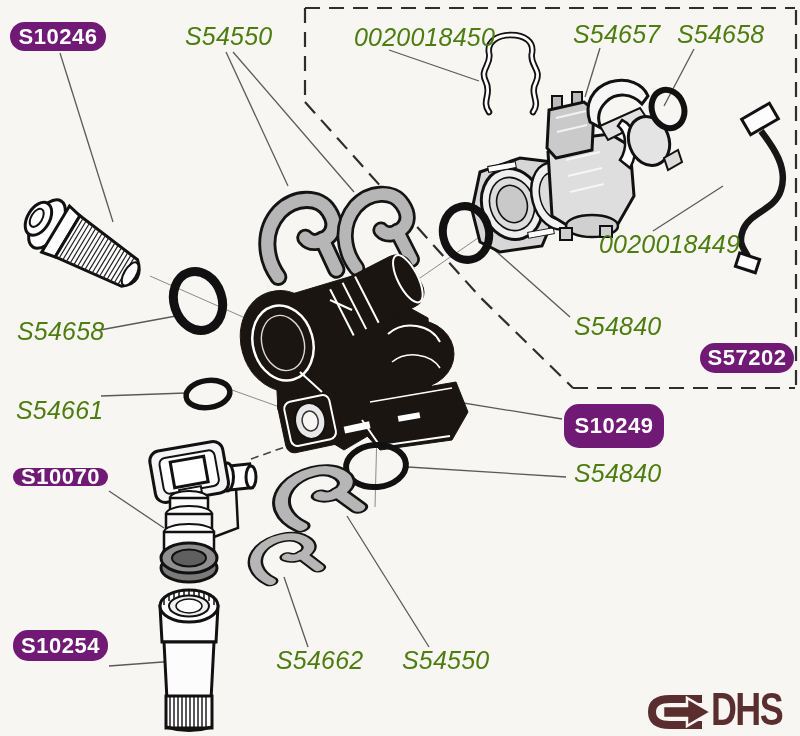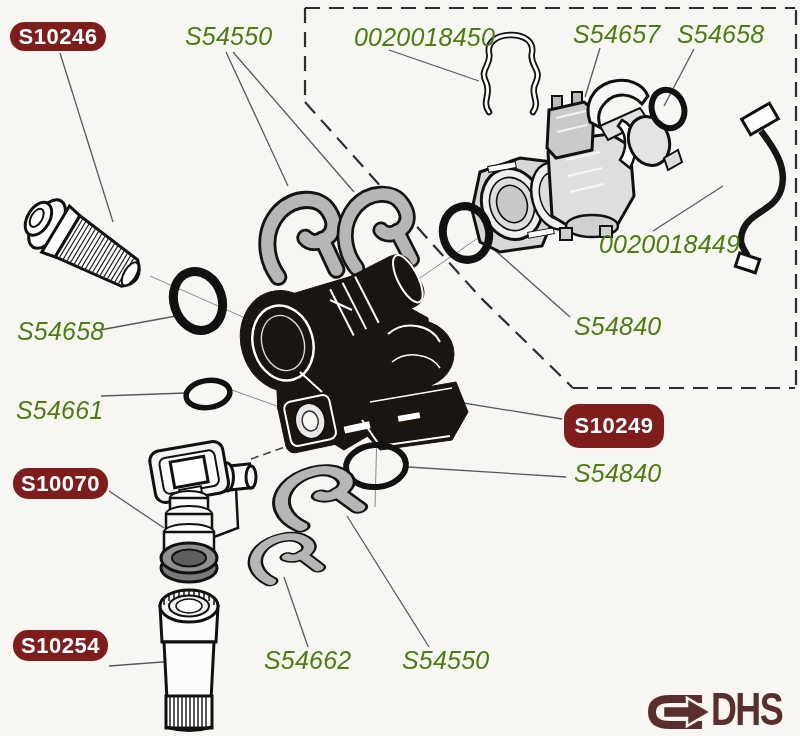--- a/index.html
+++ b/index.html
@@ -7,21 +7,21 @@
     position:relative;width:800px;height:736px;overflow:hidden;
     background:#f7f6f2;
     font-family:"Liberation Sans",sans-serif;
   }
   .stage svg{position:absolute;left:0;top:0;}
   .lbl{
     position:absolute;white-space:nowrap;color:#4d7c0f;
     font-style:italic;font-size:25px;line-height:26px;letter-spacing:0.2px;
   }
   .tag{
-    position:absolute;background:#7f1d1d;color:#ffffff;
+    position:absolute;background:#701a75;color:#ffffff;
     font-weight:700;font-size:22px;font-style:normal;
     border-radius:15px;display:flex;align-items:center;justify-content:center;
     letter-spacing:0.5px;
   }
   .logo-text{
     position:absolute;left:711px;top:688px;color:#5a2e2f;
     font-weight:700;font-size:46px;line-height:42px;letter-spacing:-2px;
     transform:scaleX(0.78);transform-origin:left center;white-space:nowrap;
   }
 </style>
@@ -223,31 +223,32 @@
     <path d="M 166,727 Q 189,734 212,727" fill="none" stroke="#111" stroke-width="3"></path>
   </g>
 
   <g>
     <path d="M 702,699 L 670,699 Q 652,699 652,712 Q 652,725 670,725 L 702,725" fill="none" stroke="#5a2e2f" stroke-width="8"></path>
     <polygon points="663,706 687,706 687,698 711,712 687,726 687,718 663,718" fill="#5a2e2f" stroke="#f7f6f2" stroke-width="2.5"></polygon>
   </g>
 </svg>
 
 <div class="tag" style="left:10px;top:22px;width:96px;height:29px;">S10246</div>
-<div class="tag" style="left:13px;top:468px;width:95px;height:31px;">S10070</div>
+<div class="tag" style="left:13px;top:468px;width:95px;height:18px;">S10070</div>
 <div class="tag" style="left:13px;top:630px;width:95px;height:31px;">S10254</div>
 <div class="tag" style="left:564px;top:404px;width:100px;height:44px;">S10249</div>
+<div class="tag" style="left:700px;top:343px;width:94px;height:30px;">S57202</div>
 
 <div class="lbl" style="left:185px;top:23px;">S54550</div>
 <div class="lbl" style="left:330px;top:24px;margin-left:24px;">0020018450</div>
 <div class="lbl" style="left:573px;top:21px;">S54657</div>
 <div class="lbl" style="left:677px;top:21px;">S54658</div>
 <div class="lbl" style="left:599px;top:231px;">0020018449</div>
 <div class="lbl" style="left:574px;top:313px;">S54840</div>
 <div class="lbl" style="left:17px;top:318px;">S54658</div>
 <div class="lbl" style="left:16px;top:383px;margin-top:14px;">S54661</div>
 <div class="lbl" style="left:574px;top:460px;">S54840</div>
-<div class="lbl" style="left:264px;top:647px;">S54662</div>
+<div class="lbl" style="left:276px;top:647px;">S54662</div>
 <div class="lbl" style="left:402px;top:647px;">S54550</div>
 
 <div class="logo-text">DHS</div>
 
 </div>
 
 </body></html>

